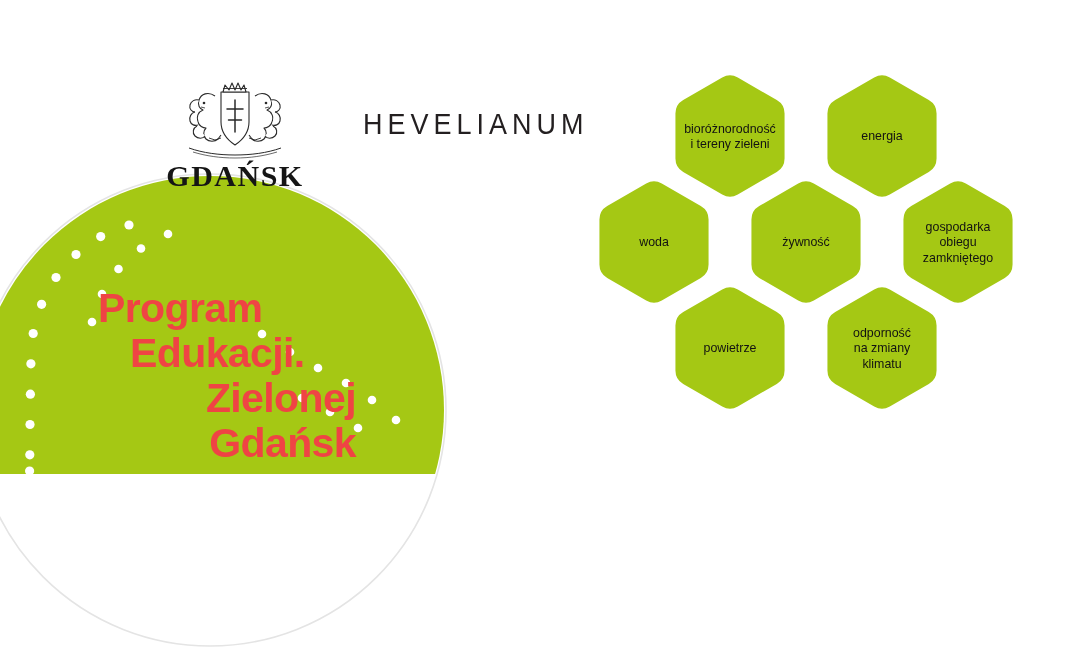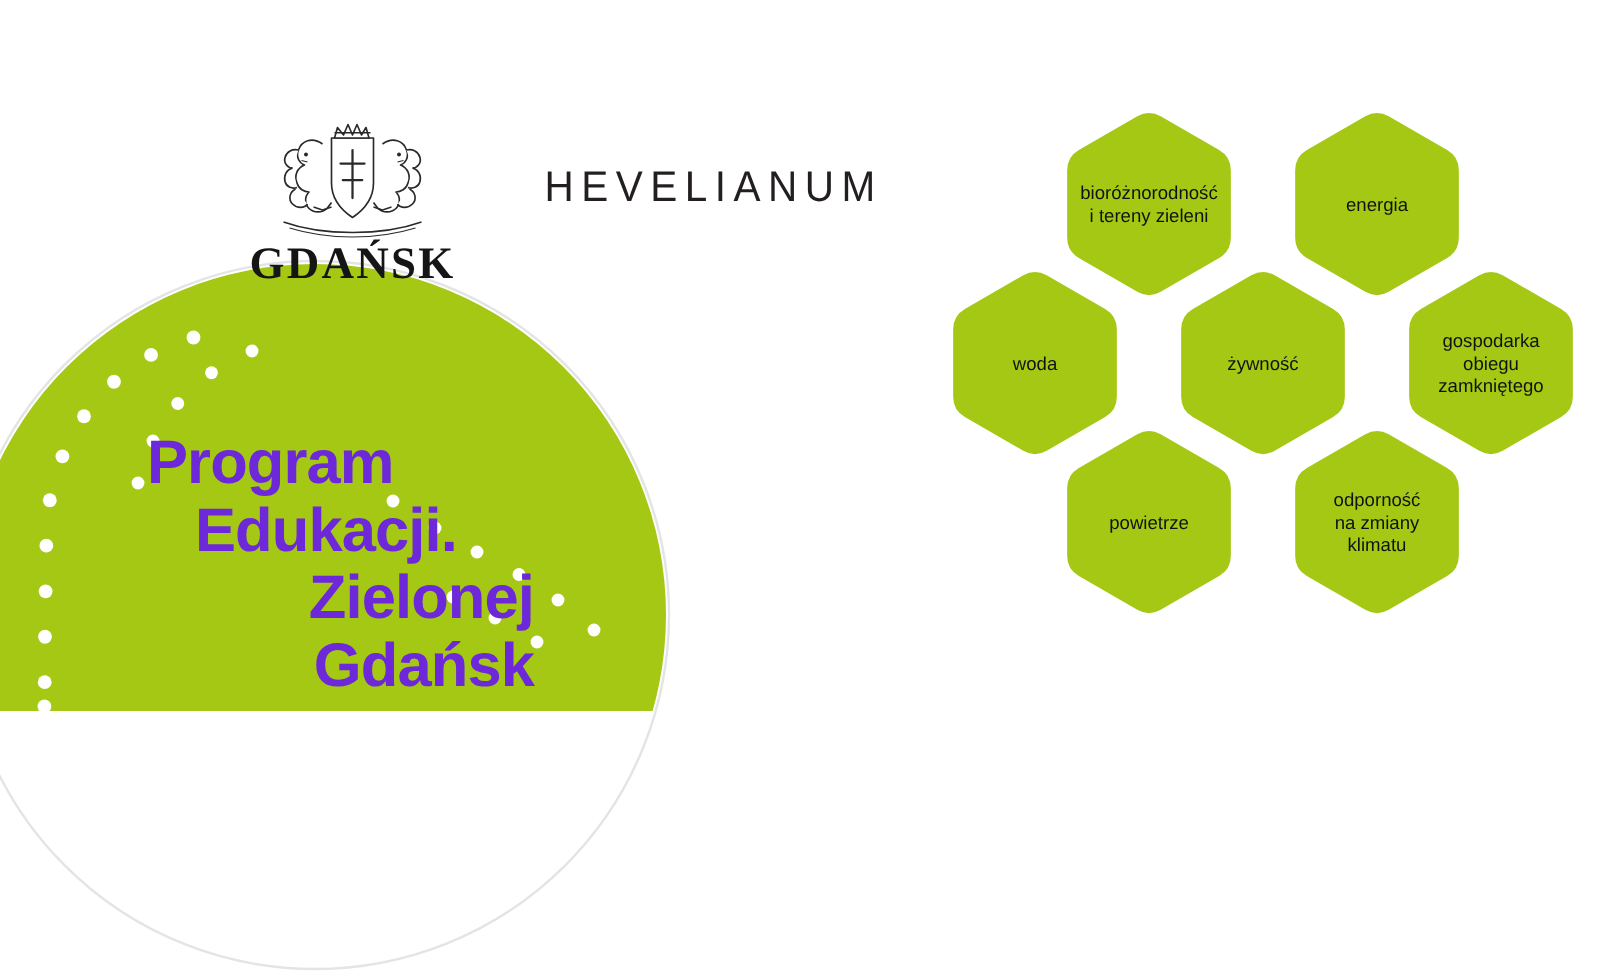--- a/index.html
+++ b/index.html
@@ -88,33 +88,33 @@
     flex-direction: column;
     justify-content: flex-end;
     align-items: flex-end;
     padding: 0 48px 8px 0;
   }
   .badge-line {
     font-weight: 700;
     font-size: 41px;
     line-height: 1.10;
     letter-spacing: -0.6px;
-    color: #6d28d9;
+    color: #ef4444;
     white-space: nowrap;
     text-align: right;
   }
   .badge-line.l1 { align-self: flex-start; margin-left: 98px; }
   .badge-line.l2 { align-self: flex-end; margin-right: 44px; }
   .badge-line.l3 { align-self: flex-start; margin-left: 130px; }
   .badge-line.l4 { align-self: flex-end; margin-right: 44px; }
 
   
   #hex-cluster {
     position: absolute;
-    left: 656px;
+    left: 620px;
     top: 48px;
     width: 412px;
     height: 388px;
     z-index: 1;
   }
   #hex-cluster svg { display: block; overflow: visible; }
   .hex-label {
     font-family: "Liberation Sans", sans-serif;
     font-size: 12.4px;
     fill: #121212;

